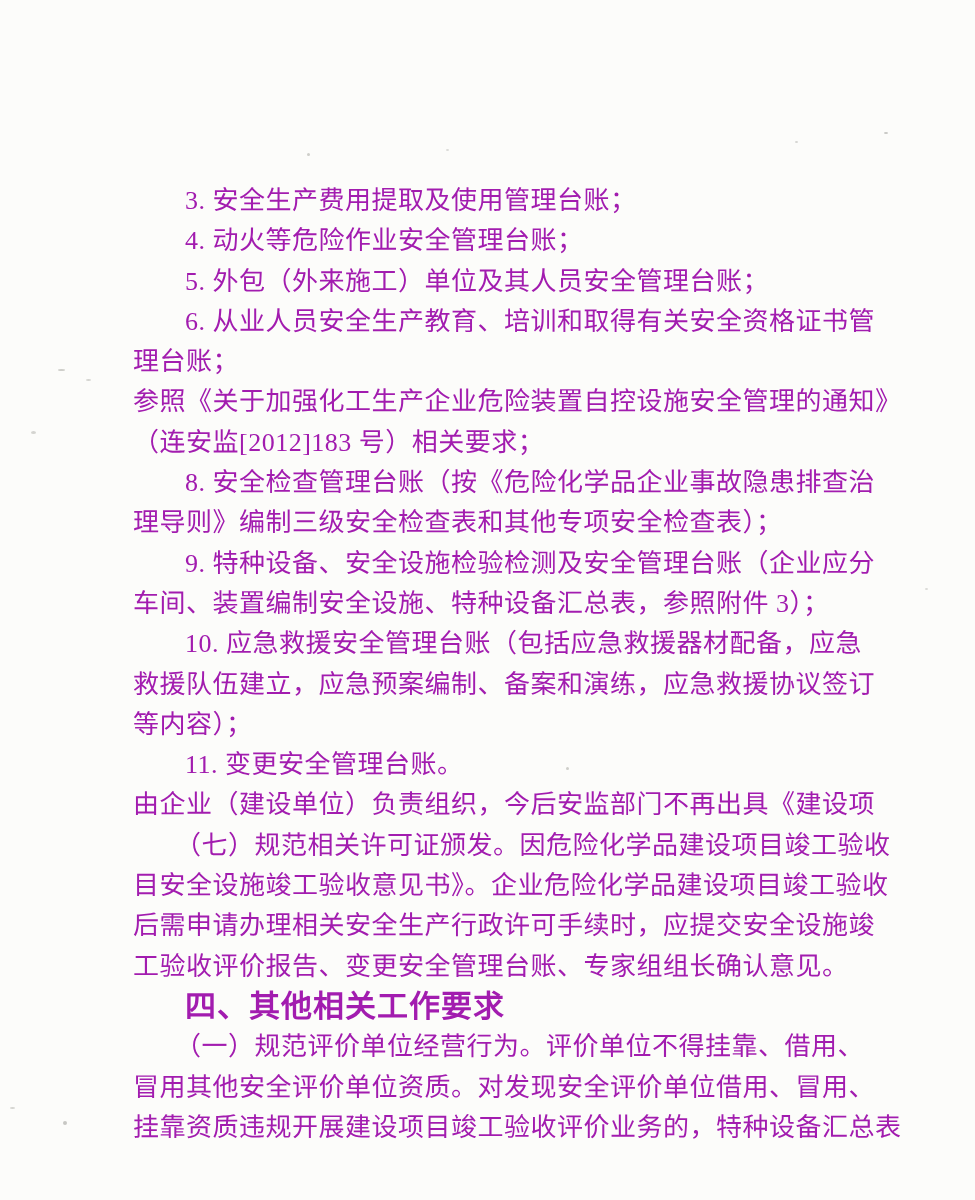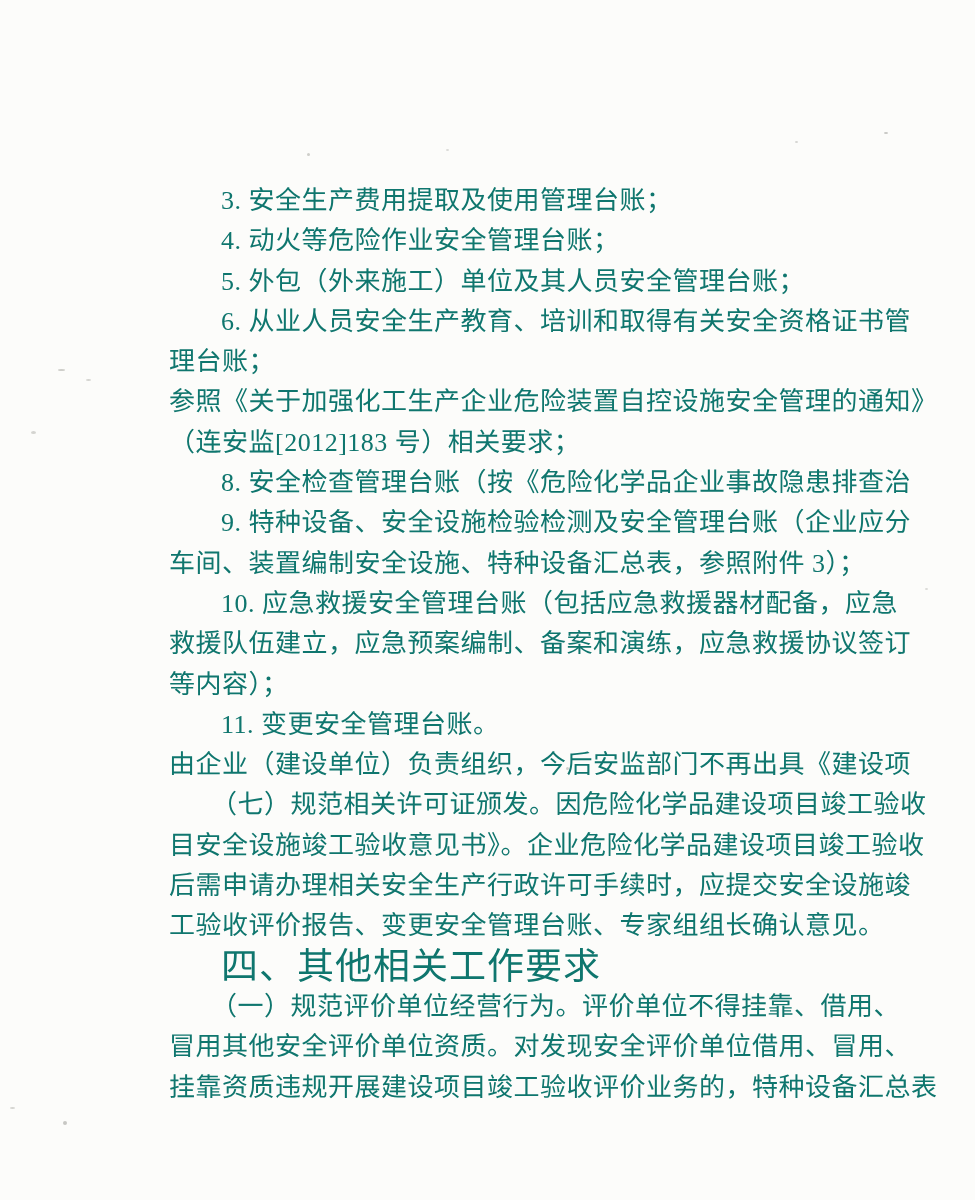--- a/index.html
+++ b/index.html
@@ -27,43 +27,44 @@
   .line {
     height: 40.3px;
     line-height: 40.3px;
     white-space: nowrap;
   }
   .indent-none  { padding-left: 0; }
   .indent-item  { padding-left: 52px; }
   .indent-paren { padding-left: 42px; }
   .line.bold {
     font-family: "Liberation Sans", "DejaVu Sans", sans-serif;
-    font-weight: normal;
-    font-size: 37px;
+    font-weight: bold;
+    font-size: 31px;
     letter-spacing: 1px;
   }
   .speck {
     position: absolute;
     background: #777770;
     border-radius: 50%;
   }
 </style>
 </head>
 <body>
 
 <div class="page" style="background: rgb(252, 252, 250);">
-  <div class="text-block" style="color: #0f766e; margin-left: 36px;">
+  <div class="text-block" style="color: #a21caf;">
       <div class="line indent-item">3. 安全生产费用提取及使用管理台账；</div>
       <div class="line indent-item">4. 动火等危险作业安全管理台账；</div>
       <div class="line indent-item">5. 外包（外来施工）单位及其人员安全管理台账；</div>
       <div class="line indent-item">6. 从业人员安全生产教育、培训和取得有关安全资格证书管</div>
       <div class="line indent-none">理台账；</div>
       <div class="line indent-none">参照《关于加强化工生产企业危险装置自控设施安全管理的通知》</div>
       <div class="line indent-none">（连安监[2012]183 号）相关要求；</div>
       <div class="line indent-item">8. 安全检查管理台账（按《危险化学品企业事故隐患排查治</div>
+      <div class="line indent-none">理导则》编制三级安全检查表和其他专项安全检查表）；</div>
       <div class="line indent-item">9. 特种设备、安全设施检验检测及安全管理台账（企业应分</div>
       <div class="line indent-none">车间、装置编制安全设施、特种设备汇总表，参照附件 3）；</div>
       <div class="line indent-item">10. 应急救援安全管理台账（包括应急救援器材配备，应急</div>
       <div class="line indent-none">救援队伍建立，应急预案编制、备案和演练，应急救援协议签订</div>
       <div class="line indent-none">等内容）；</div>
       <div class="line indent-item">11. 变更安全管理台账。</div>
       <div class="line indent-none">由企业（建设单位）负责组织，今后安监部门不再出具《建设项</div>
       <div class="line indent-paren">（七）规范相关许可证颁发。因危险化学品建设项目竣工验收</div>
       <div class="line indent-none">目安全设施竣工验收意见书》。企业危险化学品建设项目竣工验收</div>
       <div class="line indent-none">后需申请办理相关安全生产行政许可手续时，应提交安全设施竣</div>

